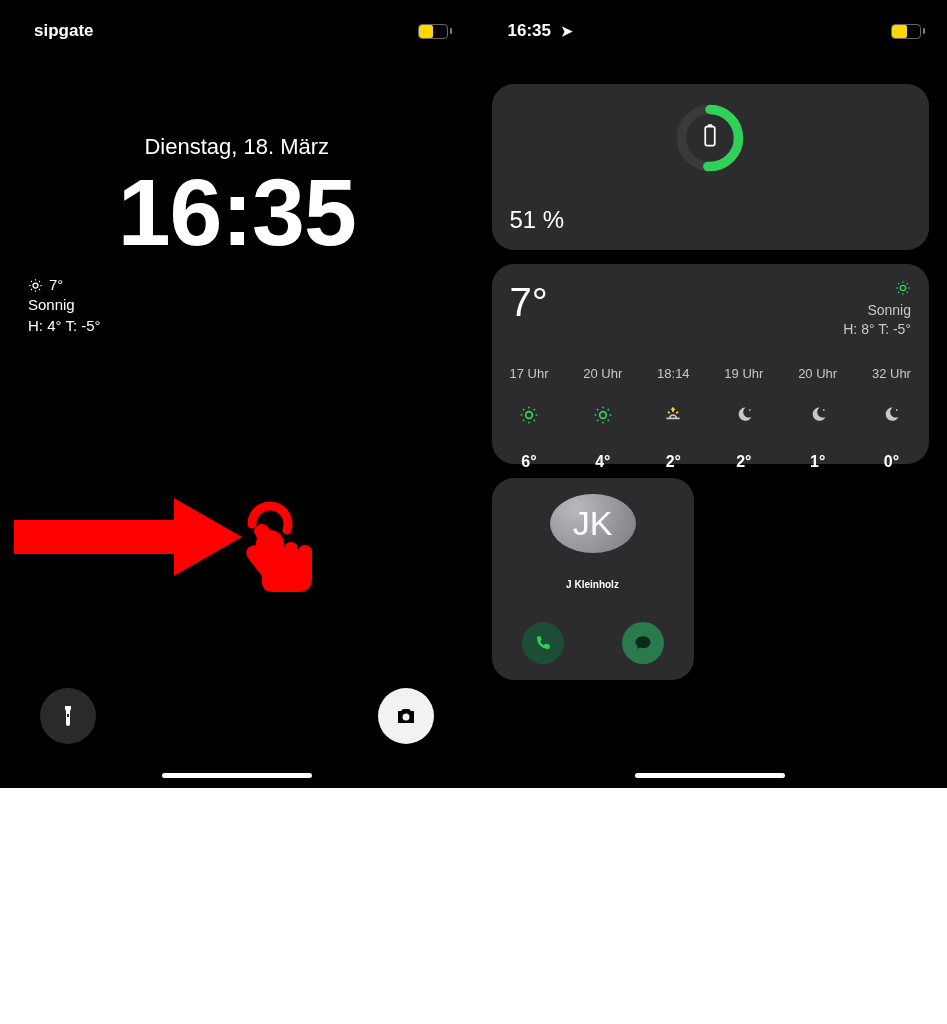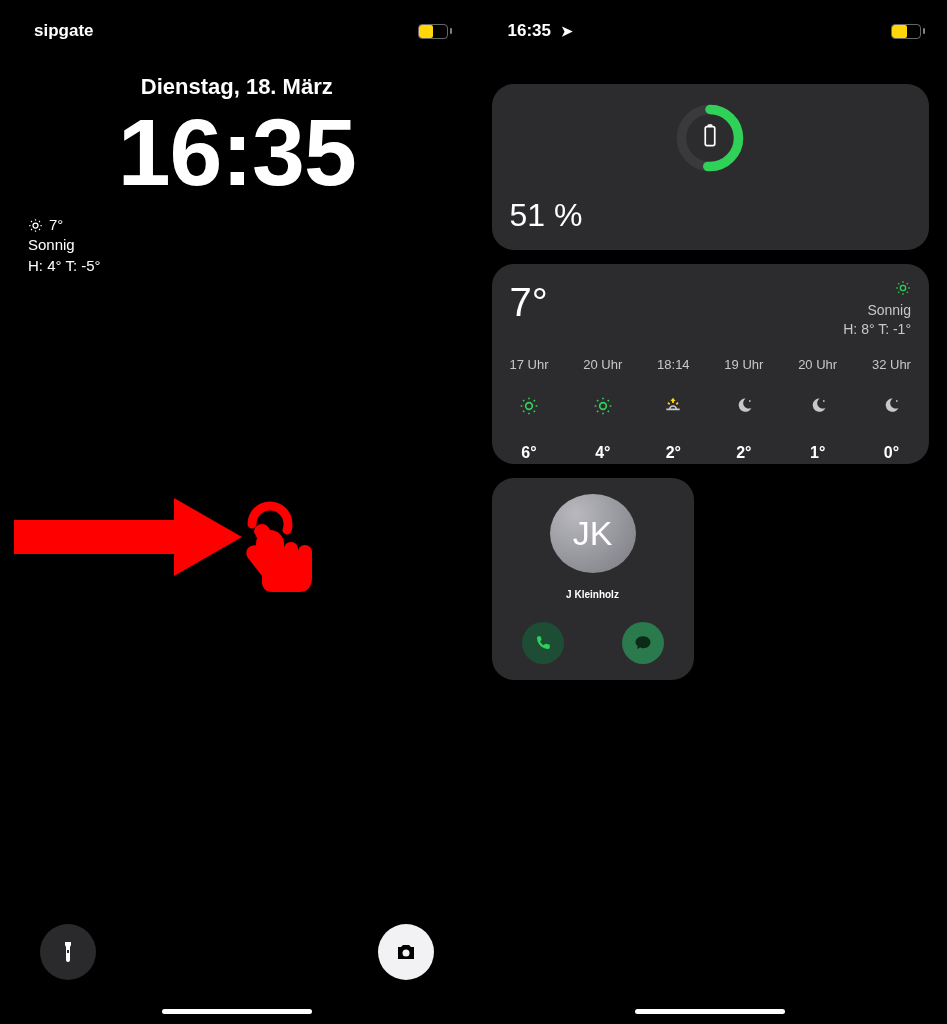--- a/index.html
+++ b/index.html
@@ -7,21 +7,21 @@
     background: #fff;
     font-family: -apple-system, "Helvetica Neue", Arial, sans-serif;
     color: #fff;
     width: 947px;
     height: 1024px;
     display: flex;
   }
   .phone {
     position: relative;
     background: #000;
-    height: 1024px;
+    height: 788px;
     width: 473.5px;
   }
   
   .status-bar {
     display: flex;
     justify-content: space-between;
     align-items: center;
     padding: 12px 22px 0 34px;
     height: 50px;
     font-size: 17px;
@@ -52,22 +52,22 @@
     position: relative; z-index: 2;
     font-size: 11px; font-weight: 700; color: #000;
   }
   .battery-tip {
     width: 2px; height: 6px; background: rgba(255,255,255,.5);
     border-radius: 1px;
   }
   
   .lock-date {
     text-align: center;
-    font-size: 22px; font-weight: 700;
-    margin-top: 24px;
+    font-size: 22px; font-weight: 400;
+    margin-top: 84px;
   }
   .lock-time {
     text-align: center;
     font-size: 95px; font-weight: 700;
     letter-spacing: -1px;
     margin-top: -2px;
   }
   .lock-weather {
     margin: 8px 0 0 28px;
     font-size: 15px; font-weight: 500; line-height: 1.35;
@@ -108,33 +108,33 @@
   }
   .w-cal, .w-batt { flex: 1; height: 166px; }
   .w-cal .dow { color: #30d158; font-size: 12px; font-weight: 700; letter-spacing: .5px; }
   .w-cal .dnum { font-size: 34px; font-weight: 400; margin-top: -2px; }
   .w-cal .ev { font-size: 15px; color: #c7c7cc; margin-top: 22px; line-height: 1.3; }
   .w-batt {
     display: flex; flex-direction: column; justify-content: space-between;
   }
   .ring-wrap { display: flex; justify-content: center; }
   .batt-ring { width: 76px; height: 76px; }
-  .batt-pct-lg { font-size: 32px; font-weight: 400; }
+  .batt-pct-lg { font-size: 24px; font-weight: 400; }
   .w-weather { margin-top: 14px; height: 200px; }
   .w-weather-top { display: flex; justify-content: space-between; align-items: flex-start; }
   .w-weather .temp-big { font-size: 40px; font-weight: 300; }
   .w-weather .cond-block { text-align: right; font-size: 14px; color: #c7c7cc; line-height: 1.35; }
   .w-weather .cond-block svg { width: 16px; height: 16px; }
   .hourly { display: flex; justify-content: space-between; margin-top: 18px; }
-  .hr { display: flex; flex-direction: column; align-items: center; gap: 24px; }
+  .hr { display: flex; flex-direction: column; align-items: center; gap: 24px; margin-top: 9px; }
   .hr .t { font-size: 13px; color: #c7c7cc; }
   .hr svg { width: 20px; height: 20px; }
   .hr .v { font-size: 16px; font-weight: 600; }
   .w-contact { margin-top: 14px; width: 202px; height: 202px;
-    display: flex; flex-direction: column; align-items: center; justify-content: center; gap: 12px;}
+    display: flex; flex-direction: column; align-items: center; justify-content: center; gap: 22px;}
   .avatar {
     width: 86px; height: 86px; border-radius: 50%;
     background: radial-gradient(circle at 30% 25%, #b8b8be, #7a7a82);
     display: flex; align-items: center; justify-content: center;
     font-size: 34px; font-weight: 500; color: #fff;
   }
   .contact-name { font-size: 10px; font-weight: 600; margin-top: 4px; }
   .contact-btns { display: flex; gap: 58px; margin-top: 10px; }
   .mini-btn {
     width: 42px; height: 42px; border-radius: 50%;
@@ -274,21 +274,21 @@
 
     <div class="widget w-weather">
       <div class="w-weather-top">
         <div class="temp-big">7°</div>
         <div class="cond-block">
           <svg viewBox="0 0 24 24" fill="none" stroke="#30d158" stroke-width="2">
               <circle cx="12" cy="12" r="4"></circle>
               <path d="M12 2v2M12 20v2M4.9 4.9l1.4 1.4M17.7 17.7l1.4 1.4M2 12h2M20 12h2M4.9 19.1l1.4-1.4M17.7 6.3l1.4-1.4"></path>
             </svg>
           <div>Sonnig</div>
-          <div>H: 8° T: -1°</div>
+          <div>H: 8° T: -5°</div>
         </div>
       </div>
       <div class="hourly">
 
       <div class="hr">
             <div class="t">17 Uhr</div>
             <span><svg viewBox="0 0 24 24" fill="none" stroke="#30d158" stroke-width="2">
                 <circle cx="12" cy="12" r="4"></circle>
                 <path d="M12 2v2M12 20v2M4.9 4.9l1.4 1.4M17.7 17.7l1.4 1.4M2 12h2M20 12h2M4.9 19.1l1.4-1.4M17.7 6.3l1.4-1.4"></path>
               </svg></span>

